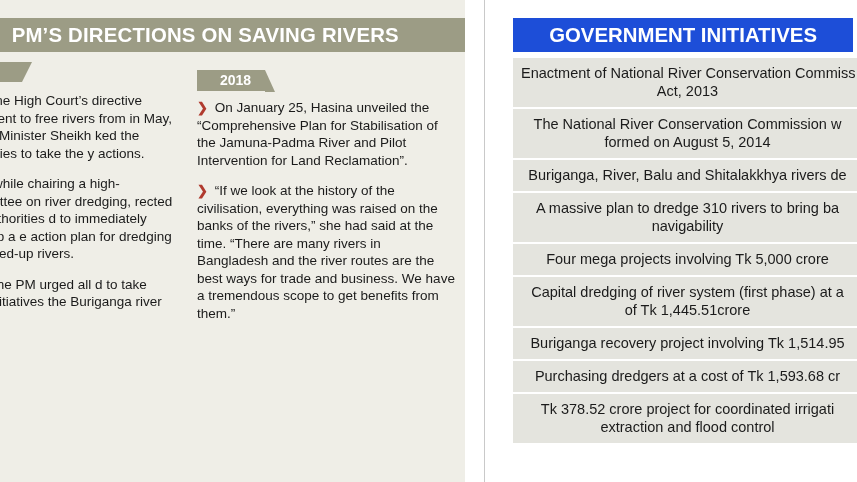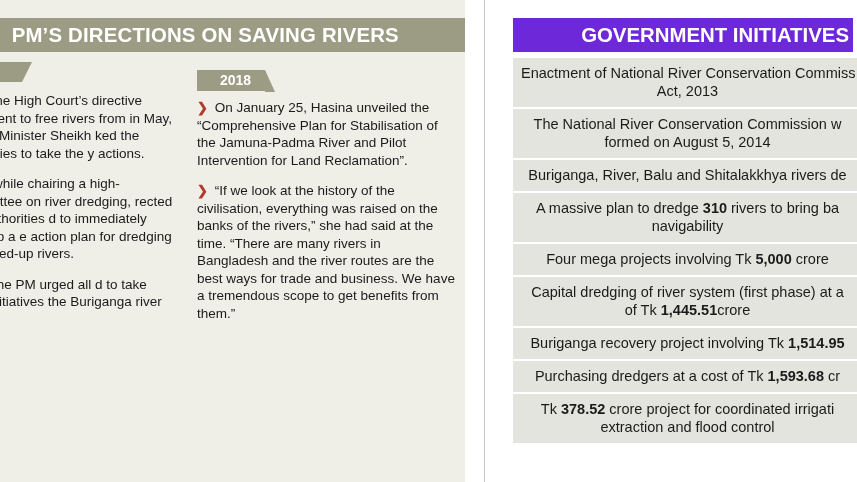--- a/index.html
+++ b/index.html
@@ -129,24 +129,24 @@
     width: 395px;
     height: 482px;
     overflow: hidden;
   }
   #right-header {
     position: absolute;
     left: 5px;
     top: 18px;
     width: 340px;
     height: 34px;
-    background: #6d28d9;
+    background: #1d4ed8;
     display: flex;
     align-items: center;
-    justify-content: flex-end;
+    justify-content: center;
   }
   #right-header .title {
     color: #ffffff;
     font-size: 21px;
     font-weight: bold;
     white-space: nowrap;
     transform: scaleX(0.97);
   }
   #init-list {
     position: absolute;
@@ -158,21 +158,21 @@
     background: #e4e4de;
     color: #1b1b1b;
     font-size: 14.5px;
     line-height: 18px;
     text-align: center;
     padding: 6px 8px 7px 8px;
     margin-bottom: 2px;
     white-space: nowrap;
     overflow: visible;
   }
-  .init-row b { font-weight: bold; }
+  .init-row b { font-weight: normal; }
   .init-row .l2 { display: block; }
 </style>
 </head>
 <body>
 
 <div id="page">
 
   <div id="left-panel">
 
     <div id="left-header">

